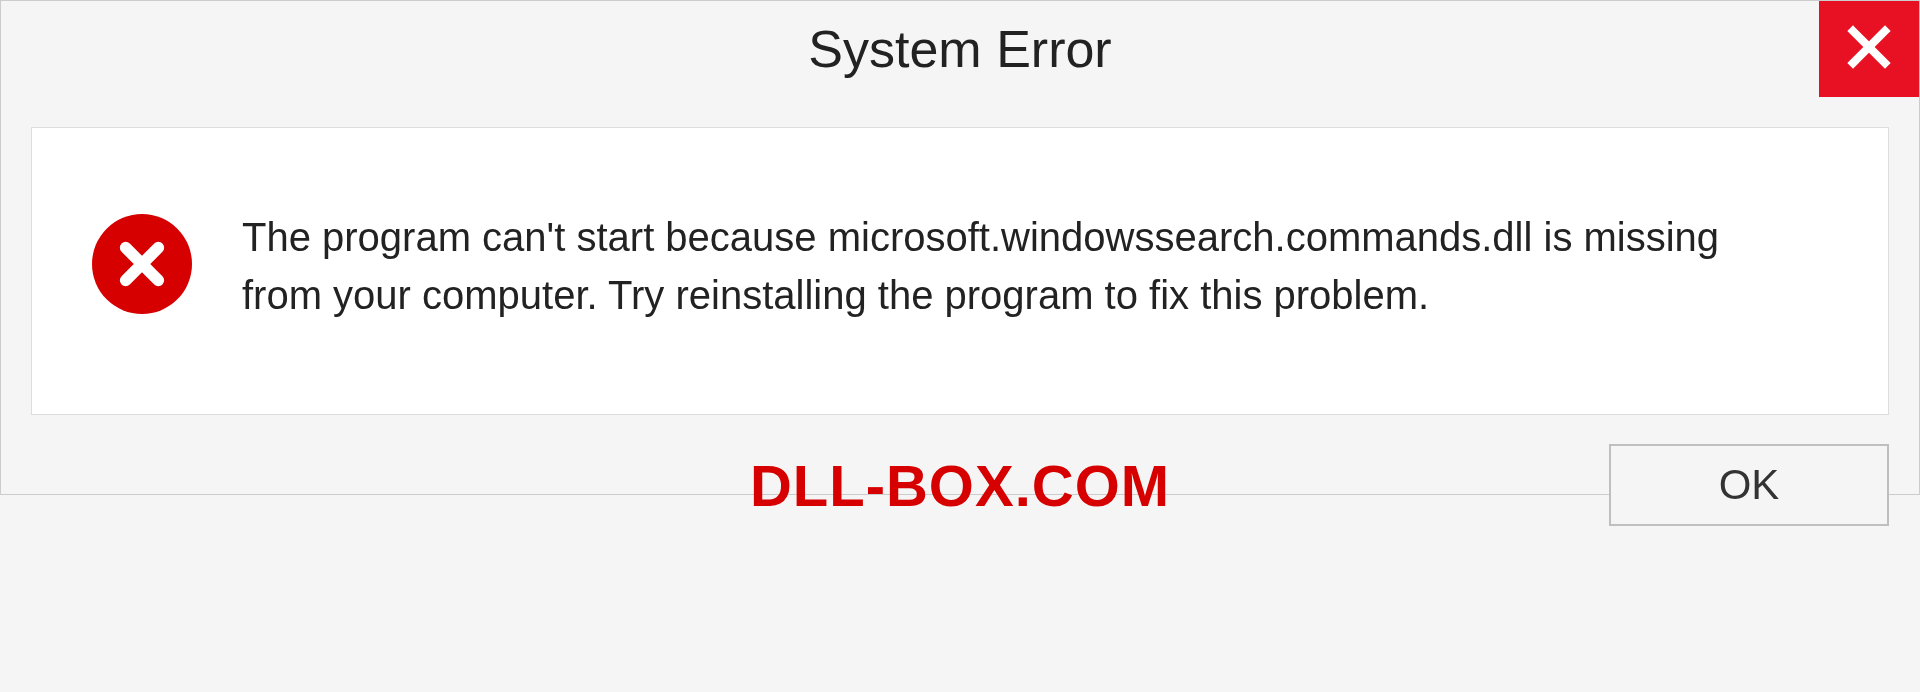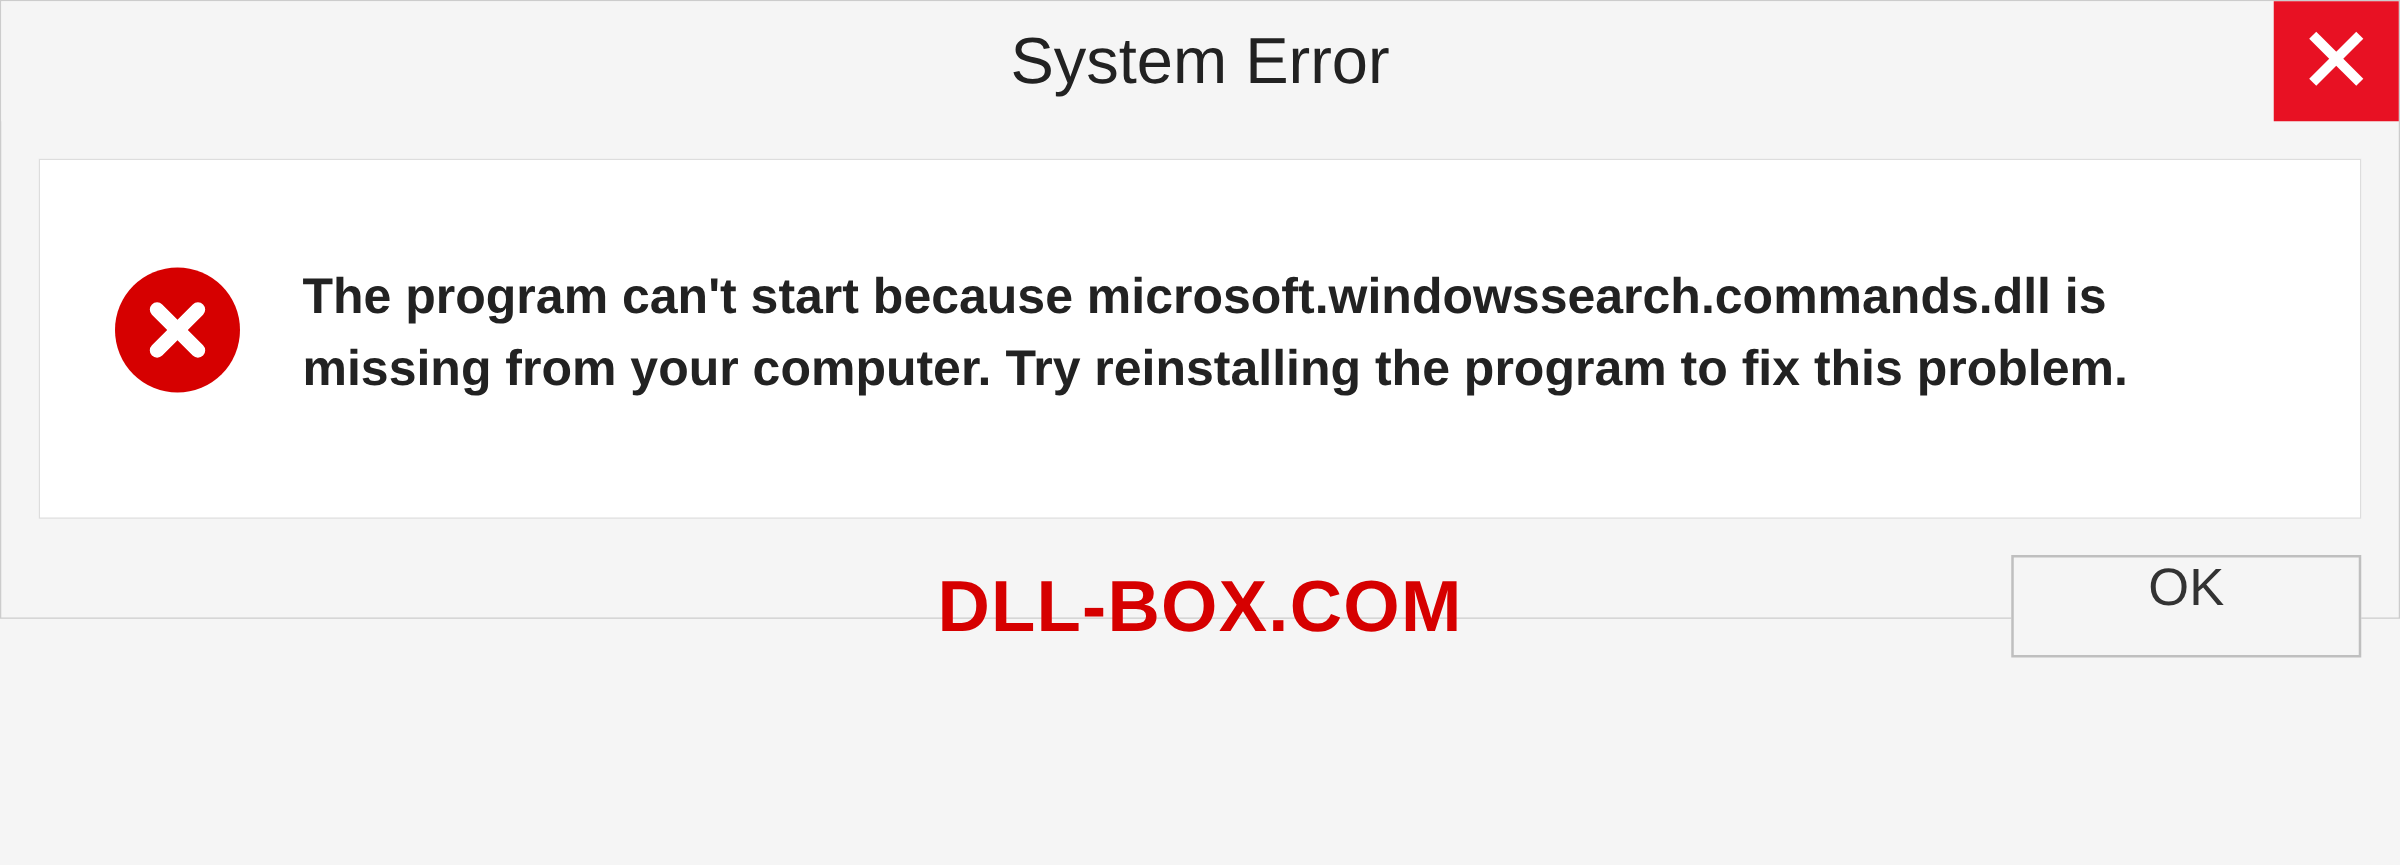--- a/index.html
+++ b/index.html
@@ -52,21 +52,20 @@
       height: 48px;
     }
     .content-panel {
       margin: 30px 30px 0 30px;
       background: #ffffff;
       border: 1px solid #ddd;
       padding: 80px 60px 90px 60px;
       display: flex;
       align-items: flex-start;
       gap: 50px;
-      font-weight: bold;
     }
     .error-icon {
       flex-shrink: 0;
       width: 100px;
       height: 100px;
       border-radius: 50%;
       background: #d60000;
       display: flex;
       align-items: center;
       justify-content: center;
@@ -103,21 +102,21 @@
     .ok-btn {
       width: 280px;
       height: 82px;
       background: #f5f5f5;
       border: 2px solid #bfbfbf;
       font-size: 42px;
       color: #333;
       font-family: inherit;
       cursor: pointer;
       display: flex;
-      align-items: flex-start;
+      align-items: center;
       justify-content: center;
     }
   </style>
 </head>
 <body>
 
 <div class="dialog">
 
   <div class="titlebar">
     <div class="title-text">System Error</div>

